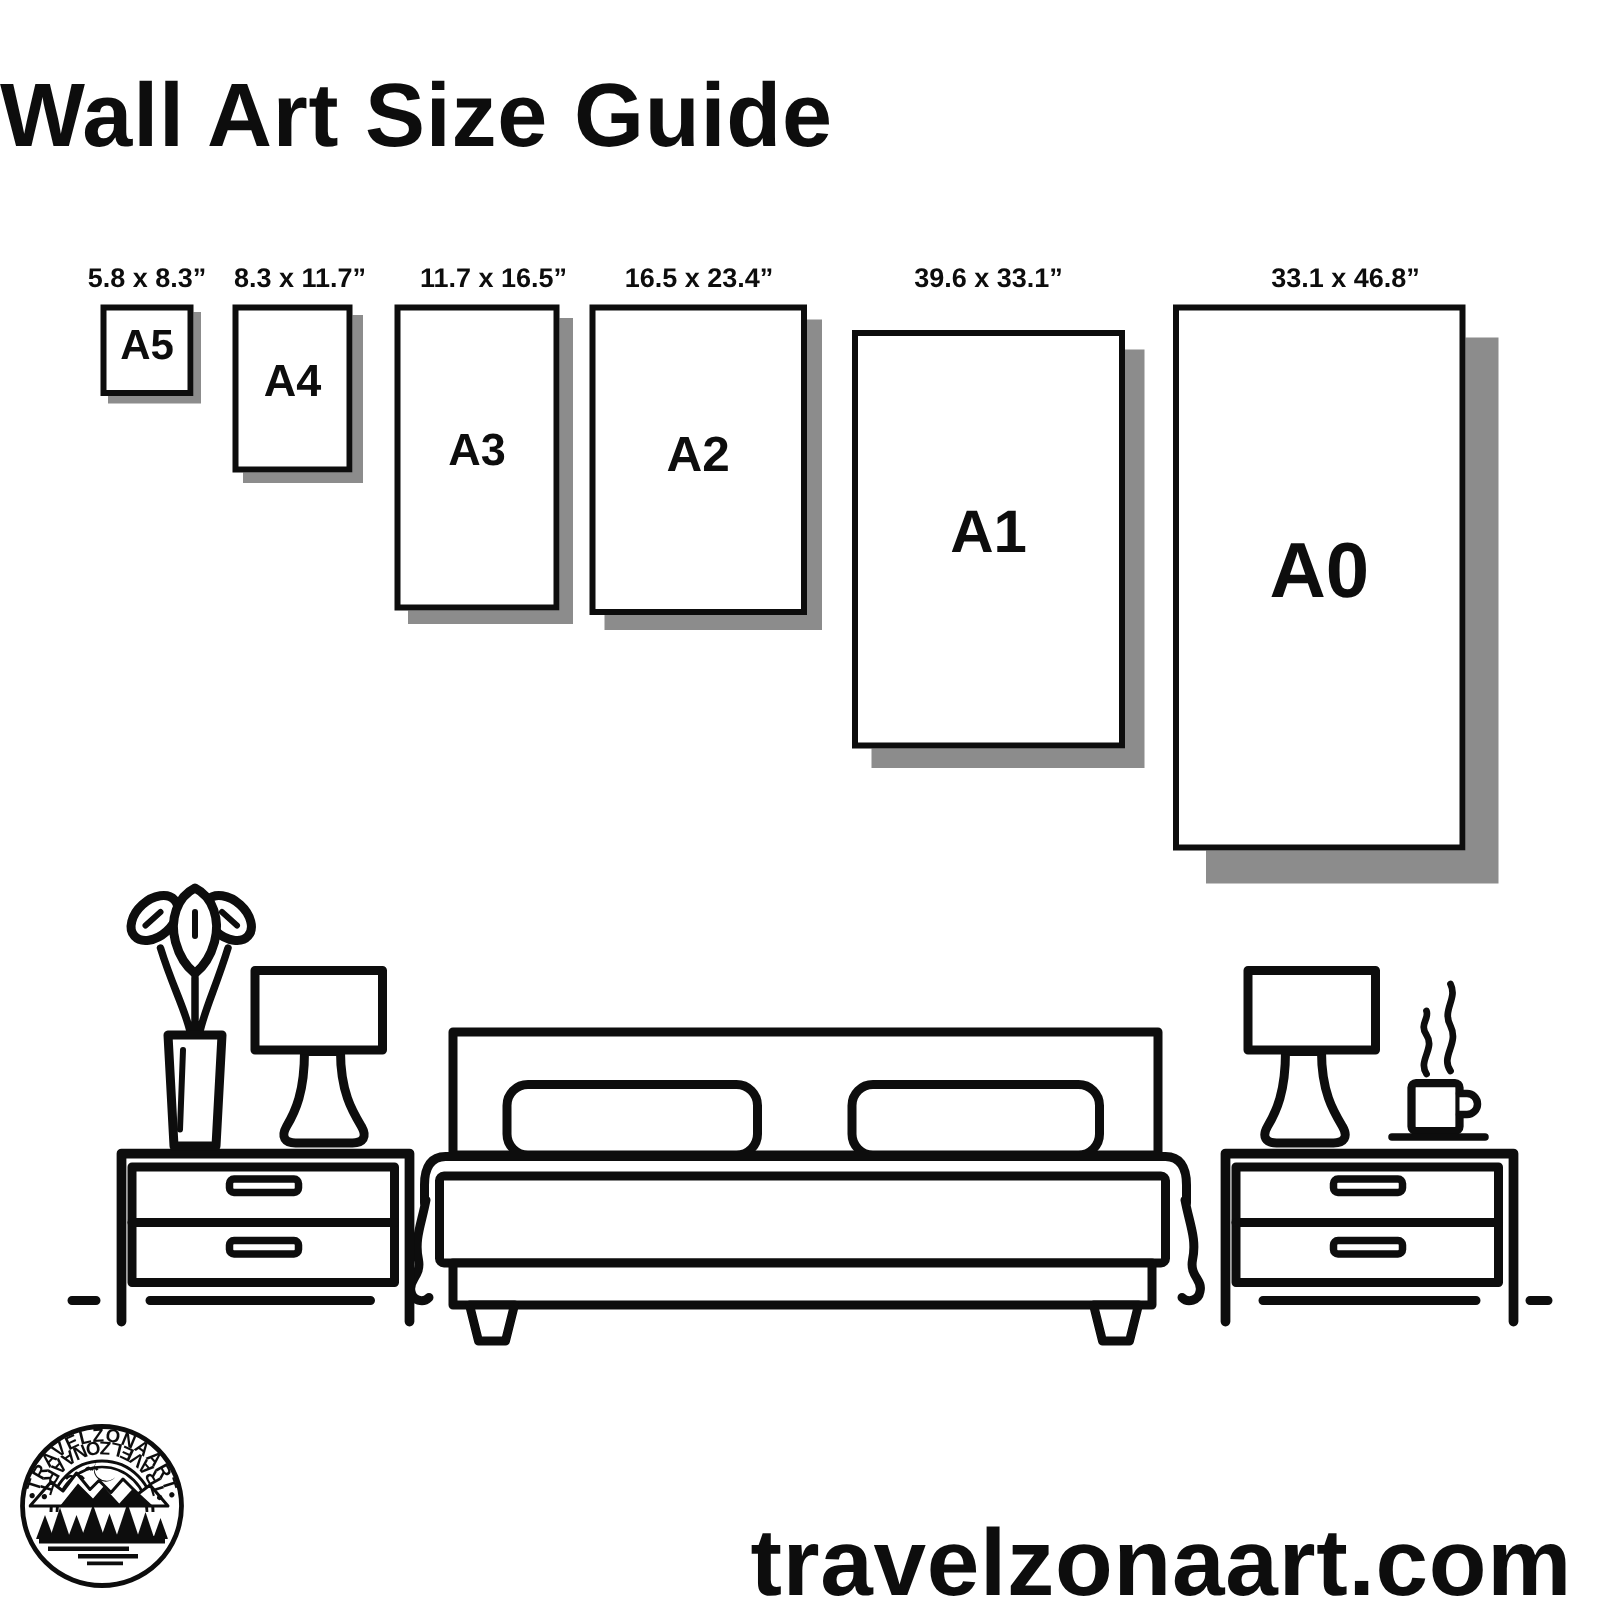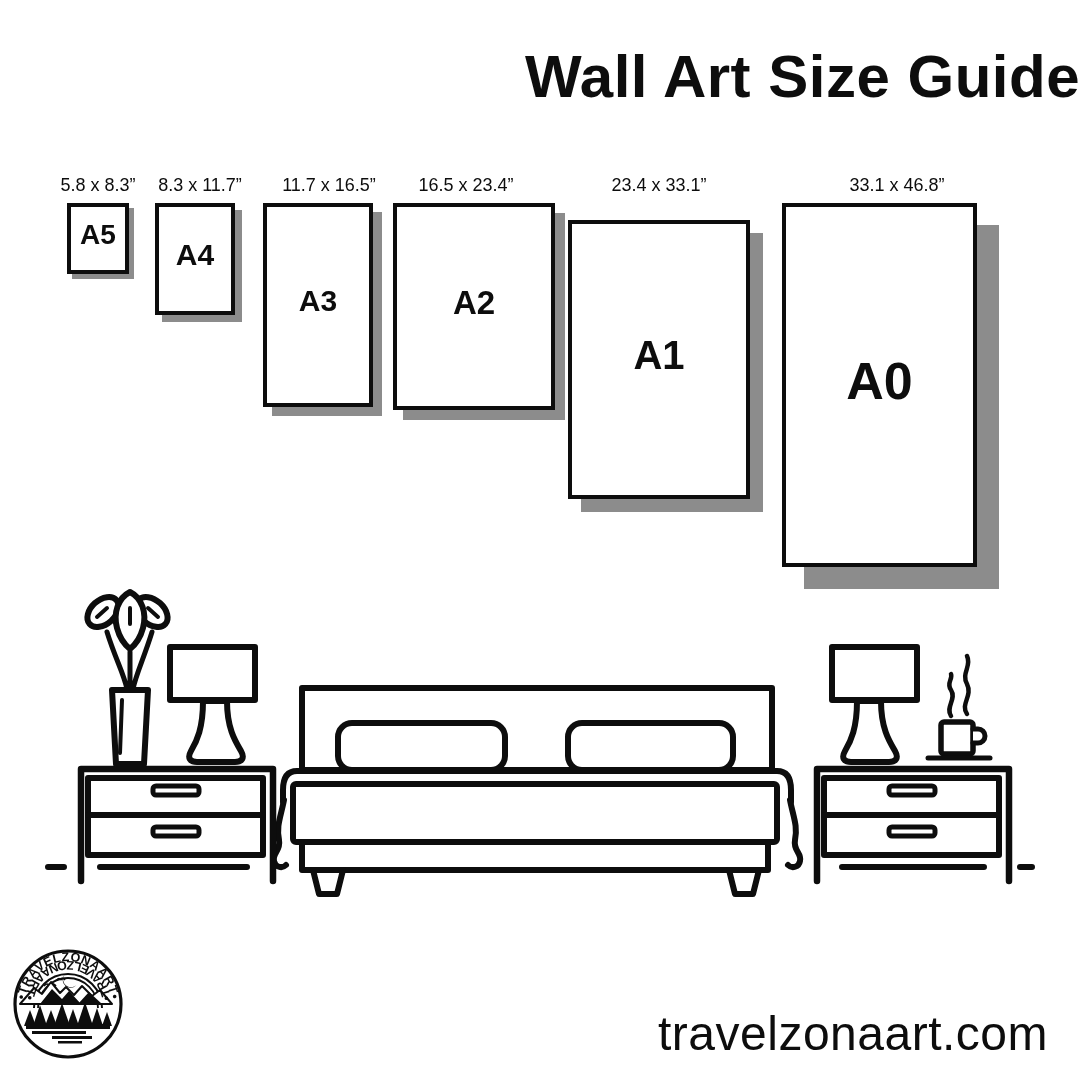--- a/index.html
+++ b/index.html
@@ -4,64 +4,64 @@
 <style>
   html,body{margin:0;padding:0;}
   body{
     width:1080px;height:1080px;position:relative;overflow:hidden;
     background:#ffffff;color:#0d0d0d;
     font-family:"Liberation Sans","DejaVu Sans",sans-serif;
     -webkit-font-smoothing:antialiased;
   }
   .title{
     position:absolute;left:0;top:42px;width:1080px;
-    text-align:right;font-size:60px;font-weight:700;letter-spacing:0.5px;
+    text-align:left;font-size:60px;font-weight:700;letter-spacing:0.5px;
   }
   .dim-label{
     position:absolute;top:174px;height:22px;line-height:22px;
-    font-size:18px;font-weight:400;white-space:nowrap;
+    font-size:18px;font-weight:700;white-space:nowrap;
     transform:translateX(-50%);
   }
   .paper{
     position:absolute;box-sizing:border-box;background:#ffffff;
     border:4px solid #0d0d0d;
     display:flex;align-items:center;justify-content:center;
     font-weight:700;
   }
   .paper span{transform:translateY(-4px);}
   .footer-site{
     position:absolute;right:32px;top:1006px;
-    font-size:48px;font-weight:400;letter-spacing:0.5px;
+    font-size:63px;font-weight:700;letter-spacing:0.5px;
   }
   .scene-svg{position:absolute;left:40px;top:578px;}
   .logo-svg{position:absolute;left:6px;top:930px;}
   .logo-arc-text{font-family:"Liberation Sans","DejaVu Sans",sans-serif;font-weight:700;}
 </style>
 </head>
 <body>
 
 <div class="title">Wall Art Size Guide</div>
 
 <div class="dim-label" style="left:98px">5.8 x 8.3”</div>
 <div class="dim-label" style="left:200px">8.3 x 11.7”</div>
 <div class="dim-label" style="left:329px">11.7 x 16.5”</div>
 <div class="dim-label" style="left:466px">16.5 x 23.4”</div>
-<div class="dim-label" style="left:659px">23.4 x 33.1”</div>
+<div class="dim-label" style="left:659px">39.6 x 33.1”</div>
 <div class="dim-label" style="left:897px">33.1 x 46.8”</div>
 
-<div class="paper" style="left:67px;top:203px;width:62px;height:71px;box-shadow:5px 5px 0 #8c8c8c;font-size:28px">
+<div class="paper" style="left:67px;top:203px;width:62px;height:61px;box-shadow:5px 5px 0 #8c8c8c;font-size:28px">
   <span>A5</span>
 </div>
 <div class="paper" style="left:155px;top:203px;width:80px;height:112px;box-shadow:7px 7px 0 #8c8c8c;font-size:30px">
   <span>A4</span>
 </div>
 <div class="paper" style="left:263px;top:203px;width:110px;height:204px;box-shadow:9px 9px 0 #8c8c8c;font-size:30px">
   <span>A3</span>
 </div>
-<div class="paper" style="left:393px;top:203px;width:162px;height:207px;box-shadow:10px 10px 0 #8c8c8c;font-size:33px">
+<div class="paper" style="left:393px;top:203px;width:145px;height:207px;box-shadow:10px 10px 0 #8c8c8c;font-size:33px">
   <span>A2</span>
 </div>
 <div class="paper" style="left:568px;top:220px;width:182px;height:279px;box-shadow:13px 13px 0 #8c8c8c;font-size:40px">
   <span>A1</span>
 </div>
 <div class="paper" style="left:782px;top:203px;width:195px;height:364px;box-shadow:22px 22px 0 #8c8c8c;font-size:52px">
   <span>A0</span>
 </div>
 
 <svg class="scene-svg" width="1010" height="325" viewBox="40 578 1010 325" xmlns="http://www.w3.org/2000/svg">

